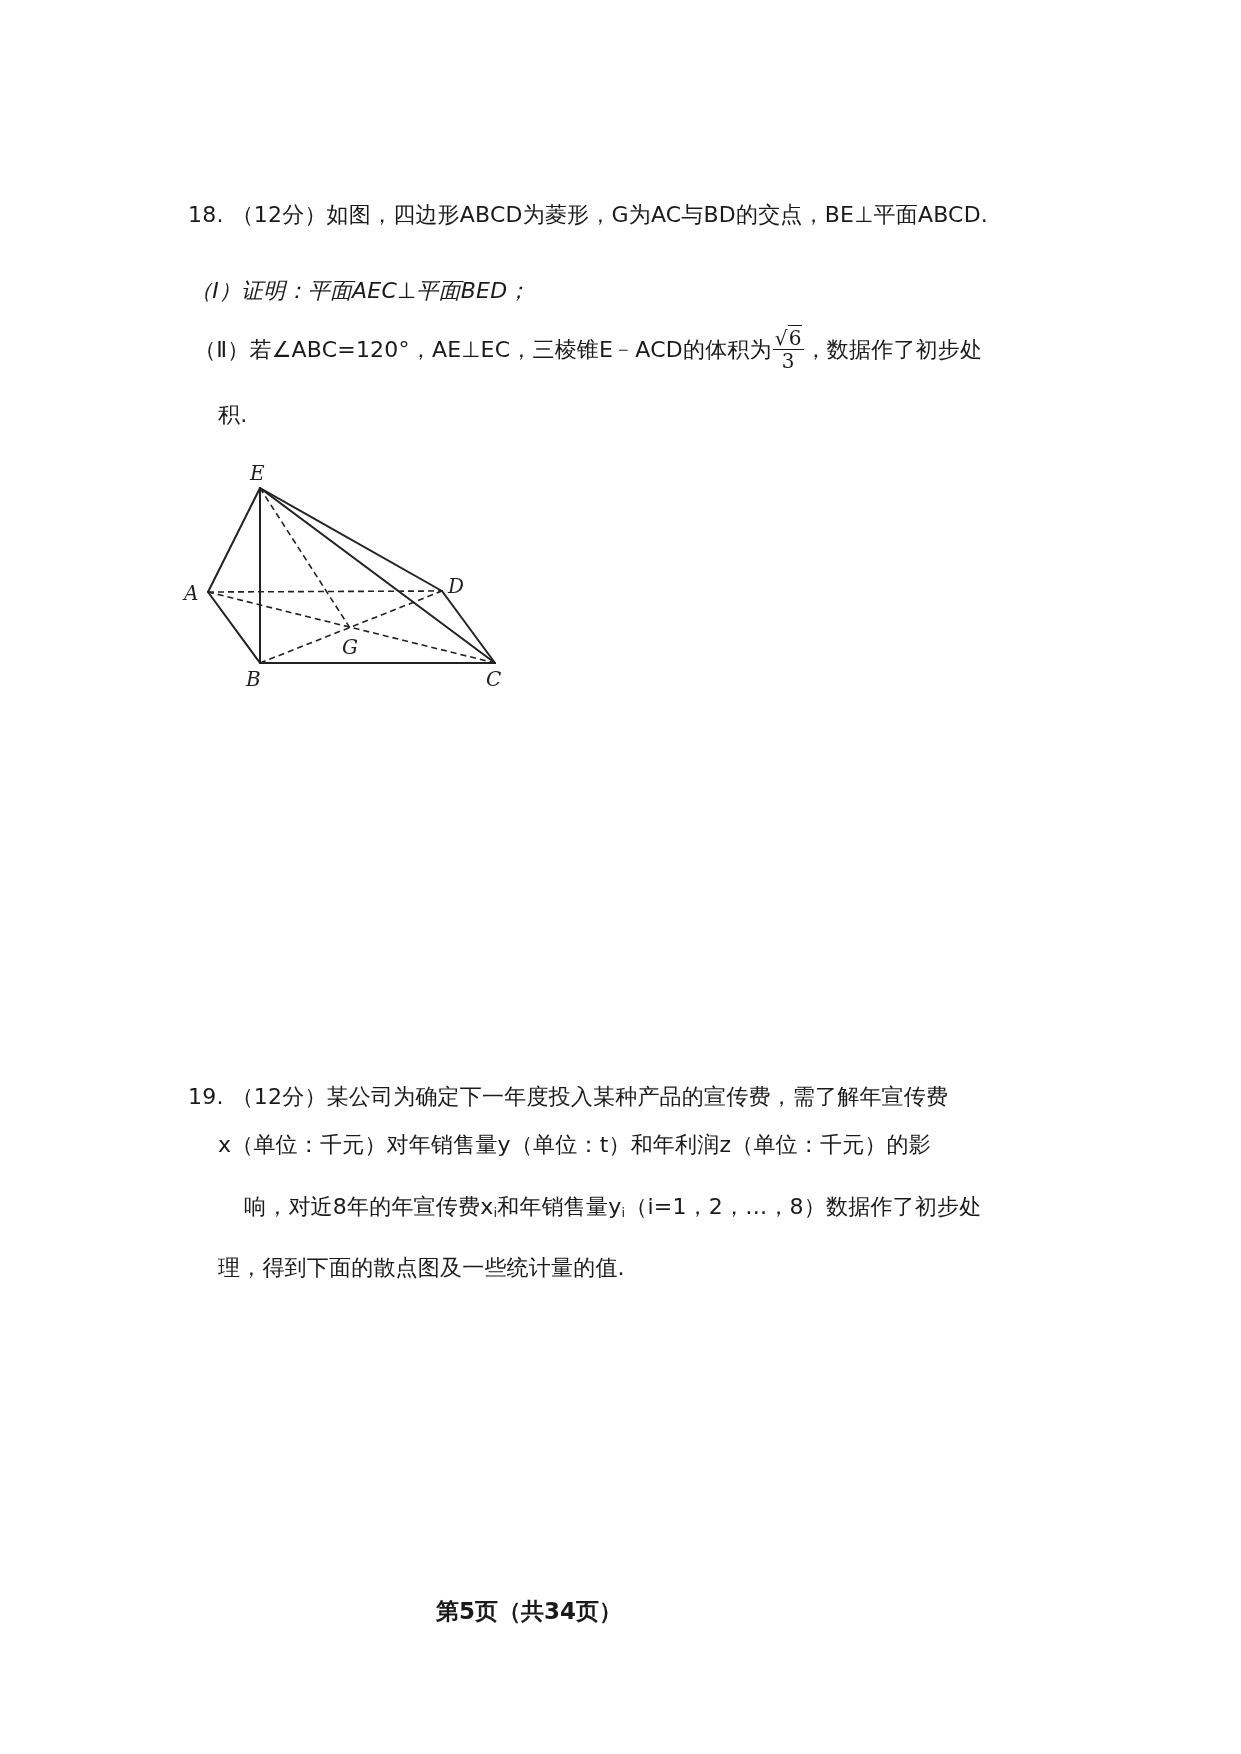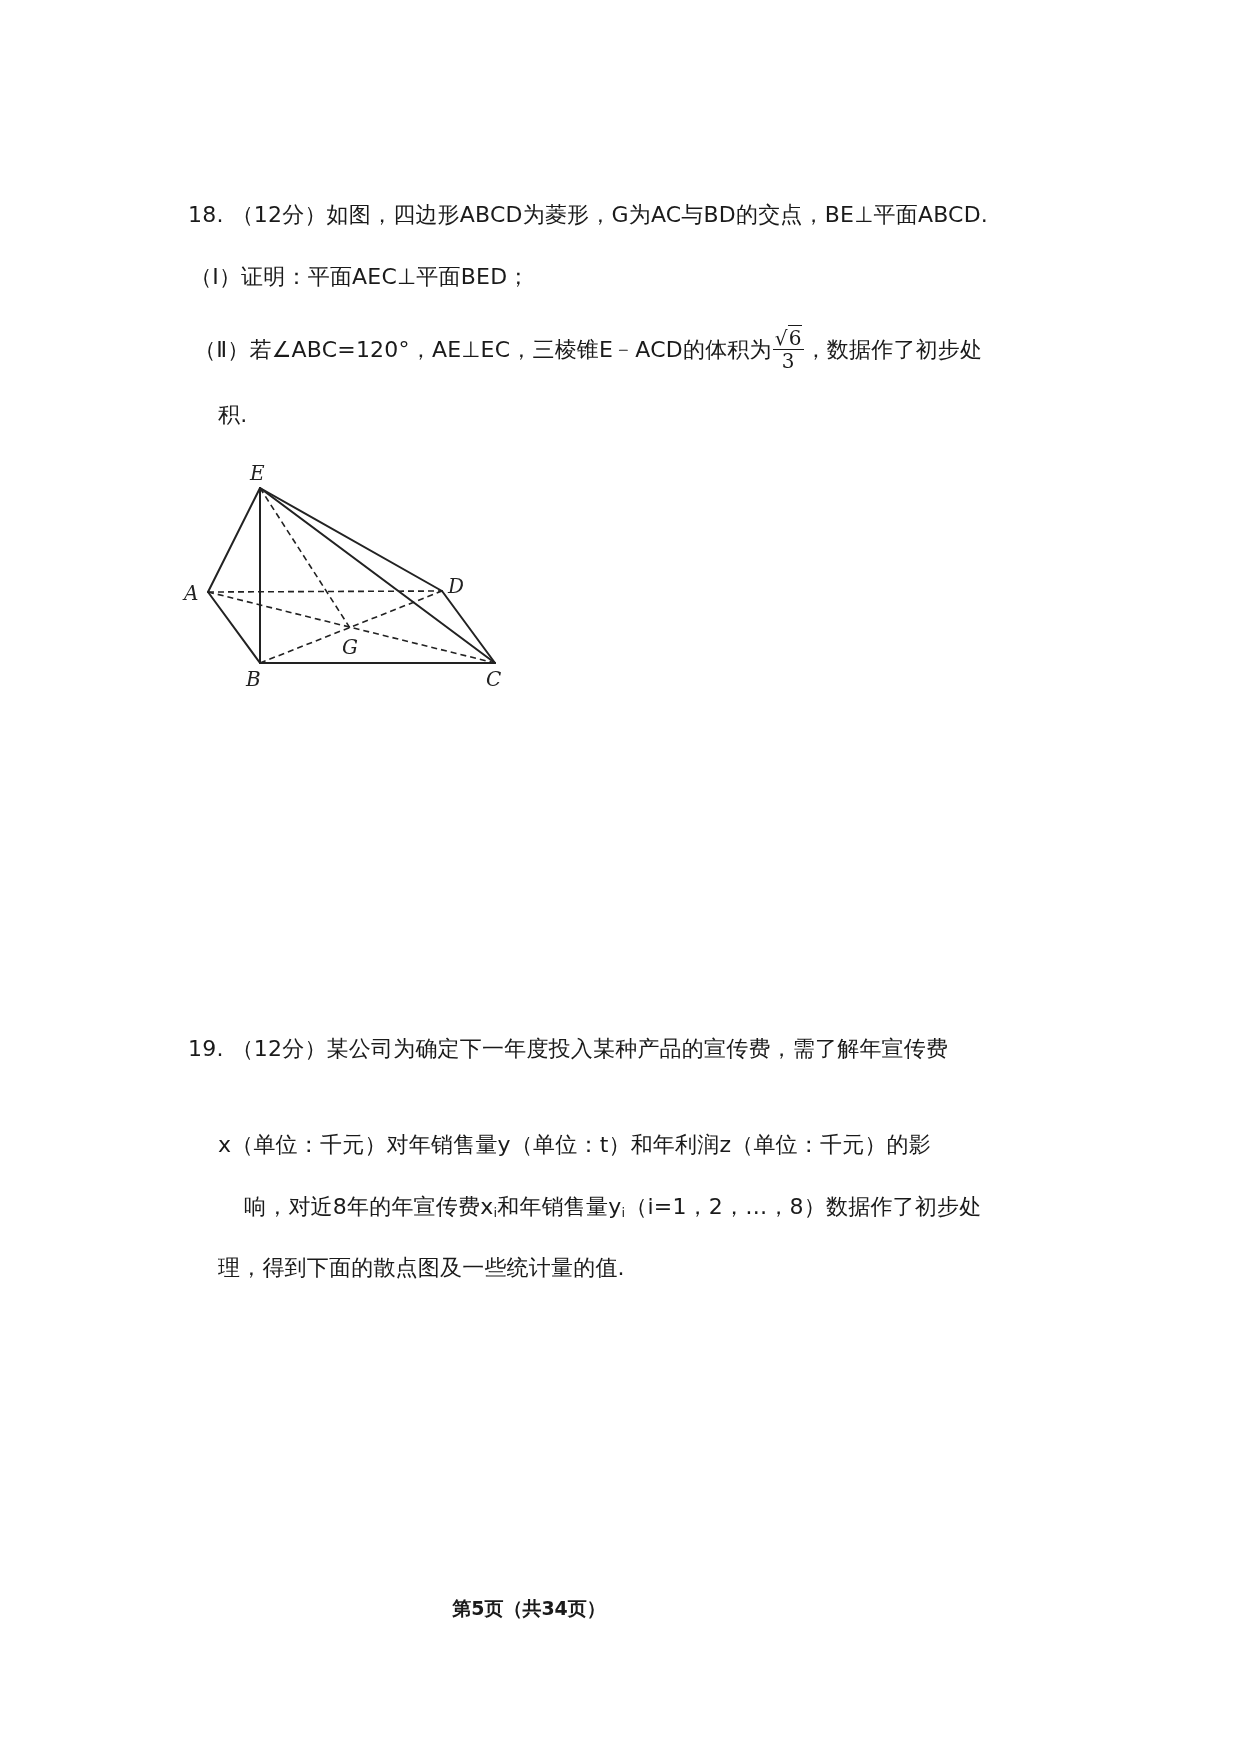--- a/index.html
+++ b/index.html
@@ -52,33 +52,33 @@
       width: 340px;
       height: 240px;
     }
     .figure svg { width: 340px; height: 240px; display: block; }
     .footer {
       position: absolute;
       left: 0;
       width: 1058px;
       top: 1596px;
       text-align: center;
-      font-size: 19px;
+      font-size: 23px;
       font-weight: bold;
       color: #1a1a1a;
     }
   </style>
 </head>
 <body>
 
 <div class="line" style="left:188px; top:200px;">
   <span class="qnum">18.</span><span>（12分）</span><span>如图，四边形ABCD为菱形，G为AC与BD的交点，BE⊥平面ABCD.</span>
 </div>
 
-<div class="line" style="left:190px; top:262px;">（Ⅰ）证明：平面AEC⊥平面BED；</div>
+<div class="line" style="left:190px; top:276px;font-style:italic;">（Ⅰ）证明：平面AEC⊥平面BED；</div>
 
 <div class="line" style="left:194px; top:328px;">
   <span>（Ⅱ）若∠ABC=120°，AE⊥EC，三棱锥E﹣ACD的体积为</span><span class="frac"><span class="num">√<span class="sqrt-bar">6</span></span><span class="den">3</span></span><span>，数据作了初步处</span>
 </div>
 
 <div class="line" style="left:218px; top:400px;">积.</div>
 
 <div class="figure">
   <svg viewBox="0 0 340 240" xmlns="http://www.w3.org/2000/svg">
 
@@ -101,21 +101,21 @@
       <text x="70" y="25">E</text>
       <text x="4" y="145">A</text>
       <text x="268" y="138">D</text>
       <text x="162" y="199">G</text>
       <text x="66" y="231">B</text>
       <text x="306" y="231">C</text>
     </g>
   </svg>
 </div>
 
-<div class="line" style="left:188px; top:1034px;">
+<div class="line" style="left:188px; top:1082px;">
   <span class="qnum">19.</span><span>（12分）</span><span>某公司为确定下一年度投入某种产品的宣传费，需了解年宣传费</span>
 </div>
 
 <div class="line" style="left:218px; top:1130px;text-align:center;">x（单位：千元）对年销售量y（单位：t）和年利润z（单位：千元）的影</div>
 
 <div class="line" style="left:218px; top:1192px;margin-left:26px;">
   <span>响，对近8年的年宣传费x</span><sub>i</sub><span>和年销售量y</span><sub>i</sub><span>（i=1，2，…，8）数据作了初步处</span>
 </div>
 
 <div class="line" style="left:218px; top:1253px;">理，得到下面的散点图及一些统计量的值.</div>

